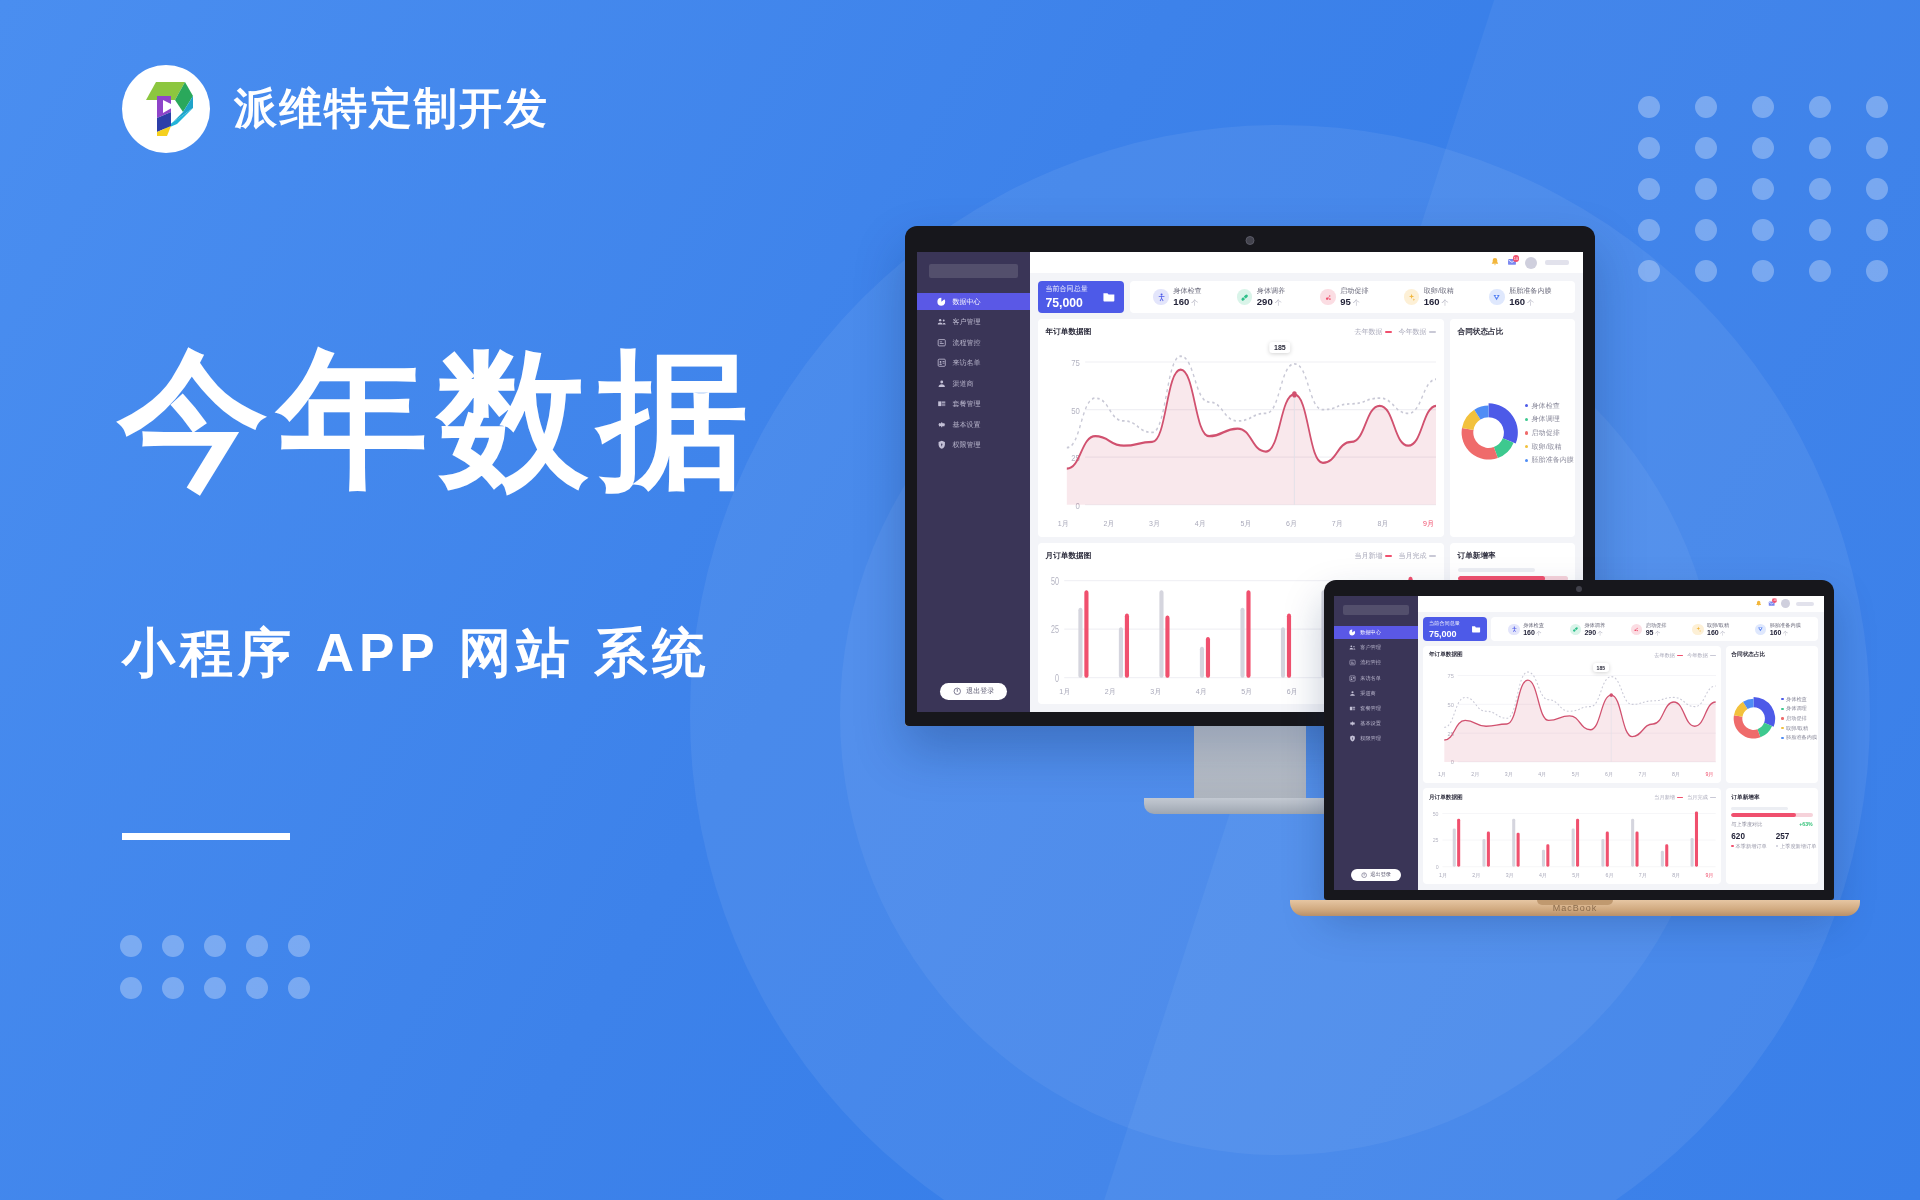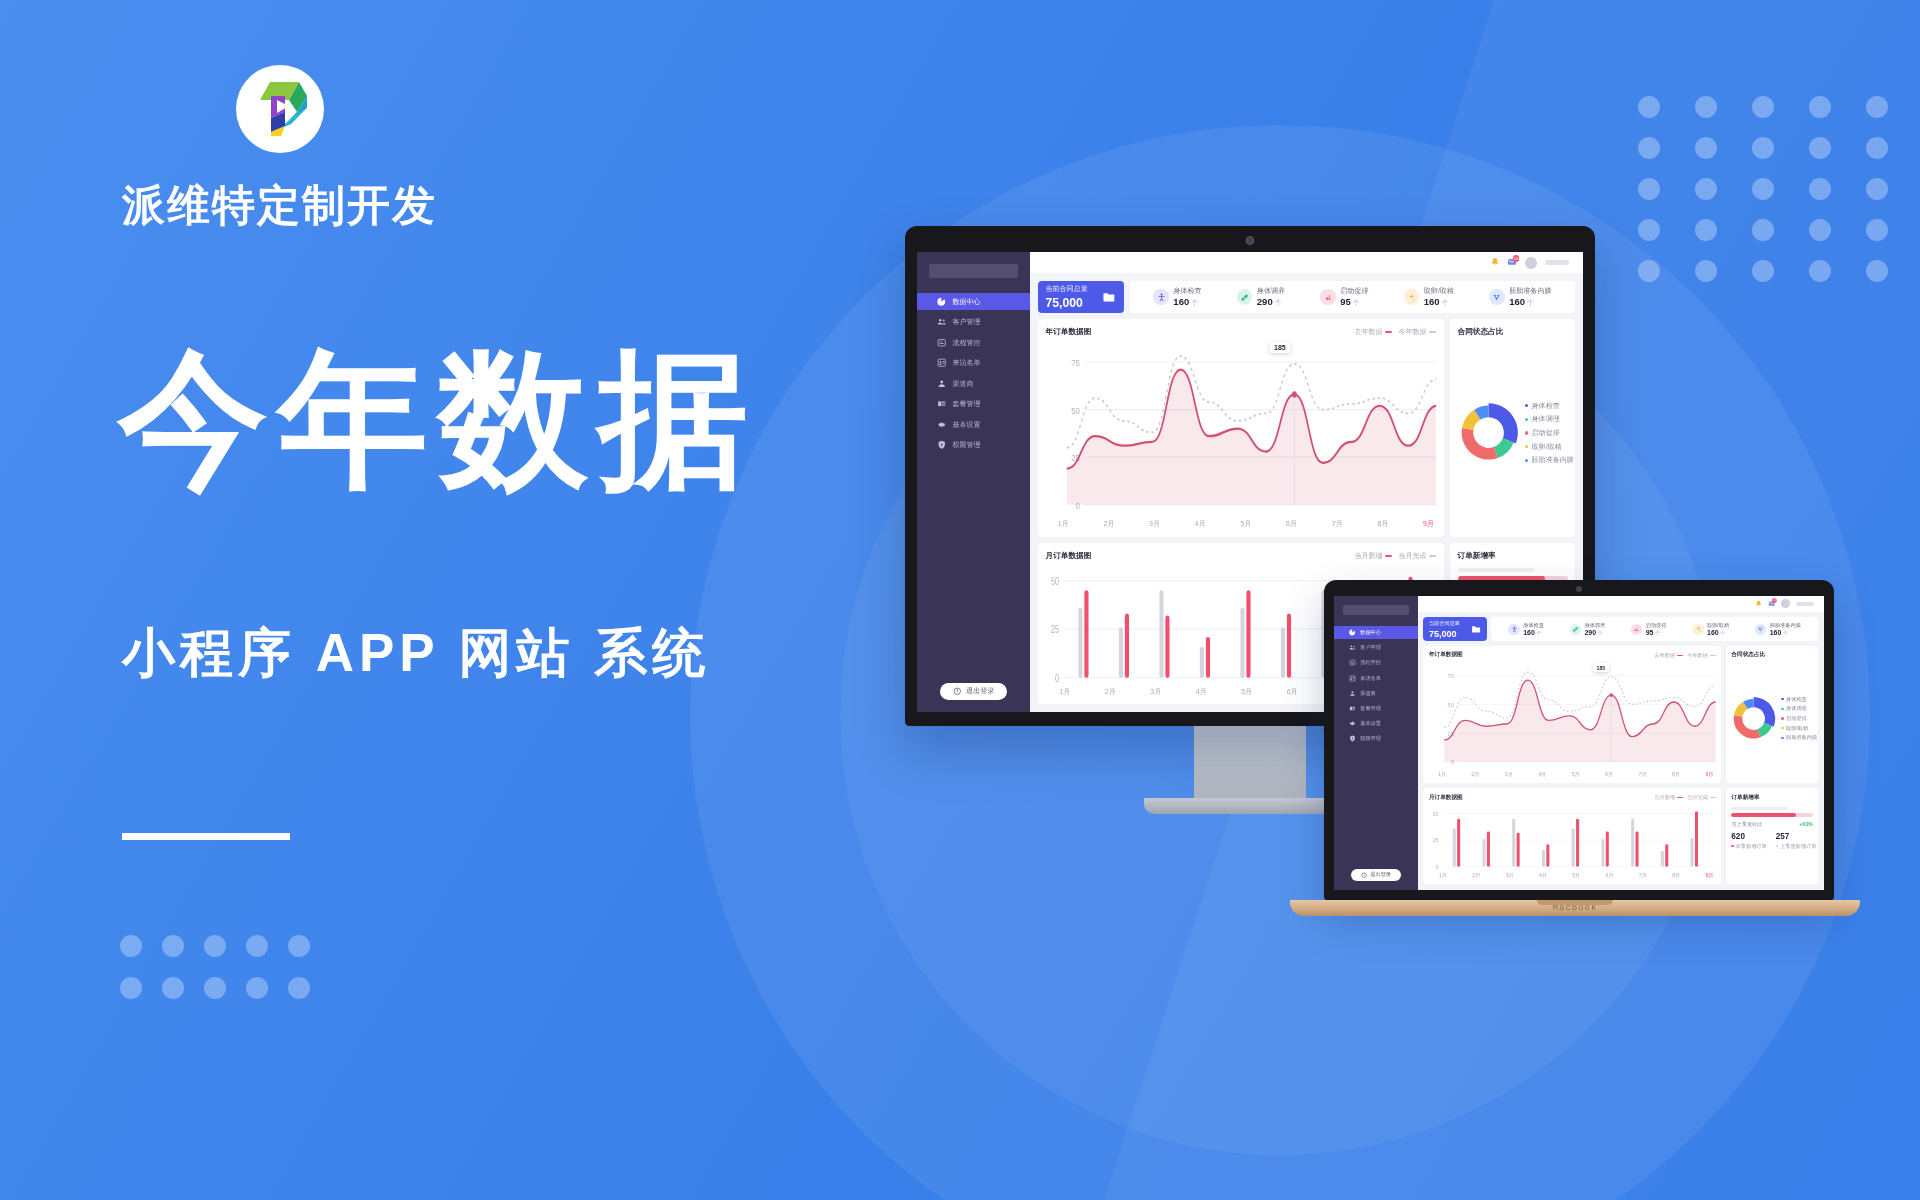--- a/index.html
+++ b/index.html
@@ -48,21 +48,21 @@
   #dots-bottomleft {
     left:120px; top:935px;
     grid-template-columns:repeat(5,42px);
     grid-template-rows:repeat(2,42px);
   }
   #dots-bottomleft span { width:22px; height:22px; }
 
   
   .brand {
     position:absolute; left:122px; top:65px;
-    display:flex; align-items:center; gap:24px;flex-direction:column;
+    display:flex; align-items:center; gap:24px;
   }
   .logo-badge {
     width:88px; height:88px; border-radius:50%;
     background:#ffffff;
     display:flex; align-items:center; justify-content:center;
     flex:0 0 auto;
   }
   .logo-badge svg { display:block; }
   .brand-name {
     color:#ffffff; font-size:43px; font-weight:bold;
@@ -128,21 +128,21 @@
     position:absolute; left:50%; top:6px; transform:translateX(-50%);
     width:6px; height:6px; border-radius:50%; background:#41414b;
   }
   .laptop-base {
     width:570px; height:16px;
     background:linear-gradient(180deg,#e6c6a3 0%,#d0a97f 60%,#b8906a 100%);
     border-radius:0 0 14px 14px;
     position:relative;
     display:flex; align-items:center; justify-content:center;
   }
-  .laptop-label { font-size:9px; color:#8a6b4c; letter-spacing:1px;font-family:Liberation Mono, monospace; }
+  .laptop-label { font-size:9px; color:#8a6b4c; letter-spacing:1px; }
   .laptop-notch {
     position:absolute; left:50%; top:0; transform:translateX(-50%);
     width:76px; height:5px; background:#c0996f; border-radius:0 0 6px 6px;
   }
 
   
   .dash {
     width:100%; height:100%;
     background:#f3f4f8;
     display:flex; overflow:hidden;

